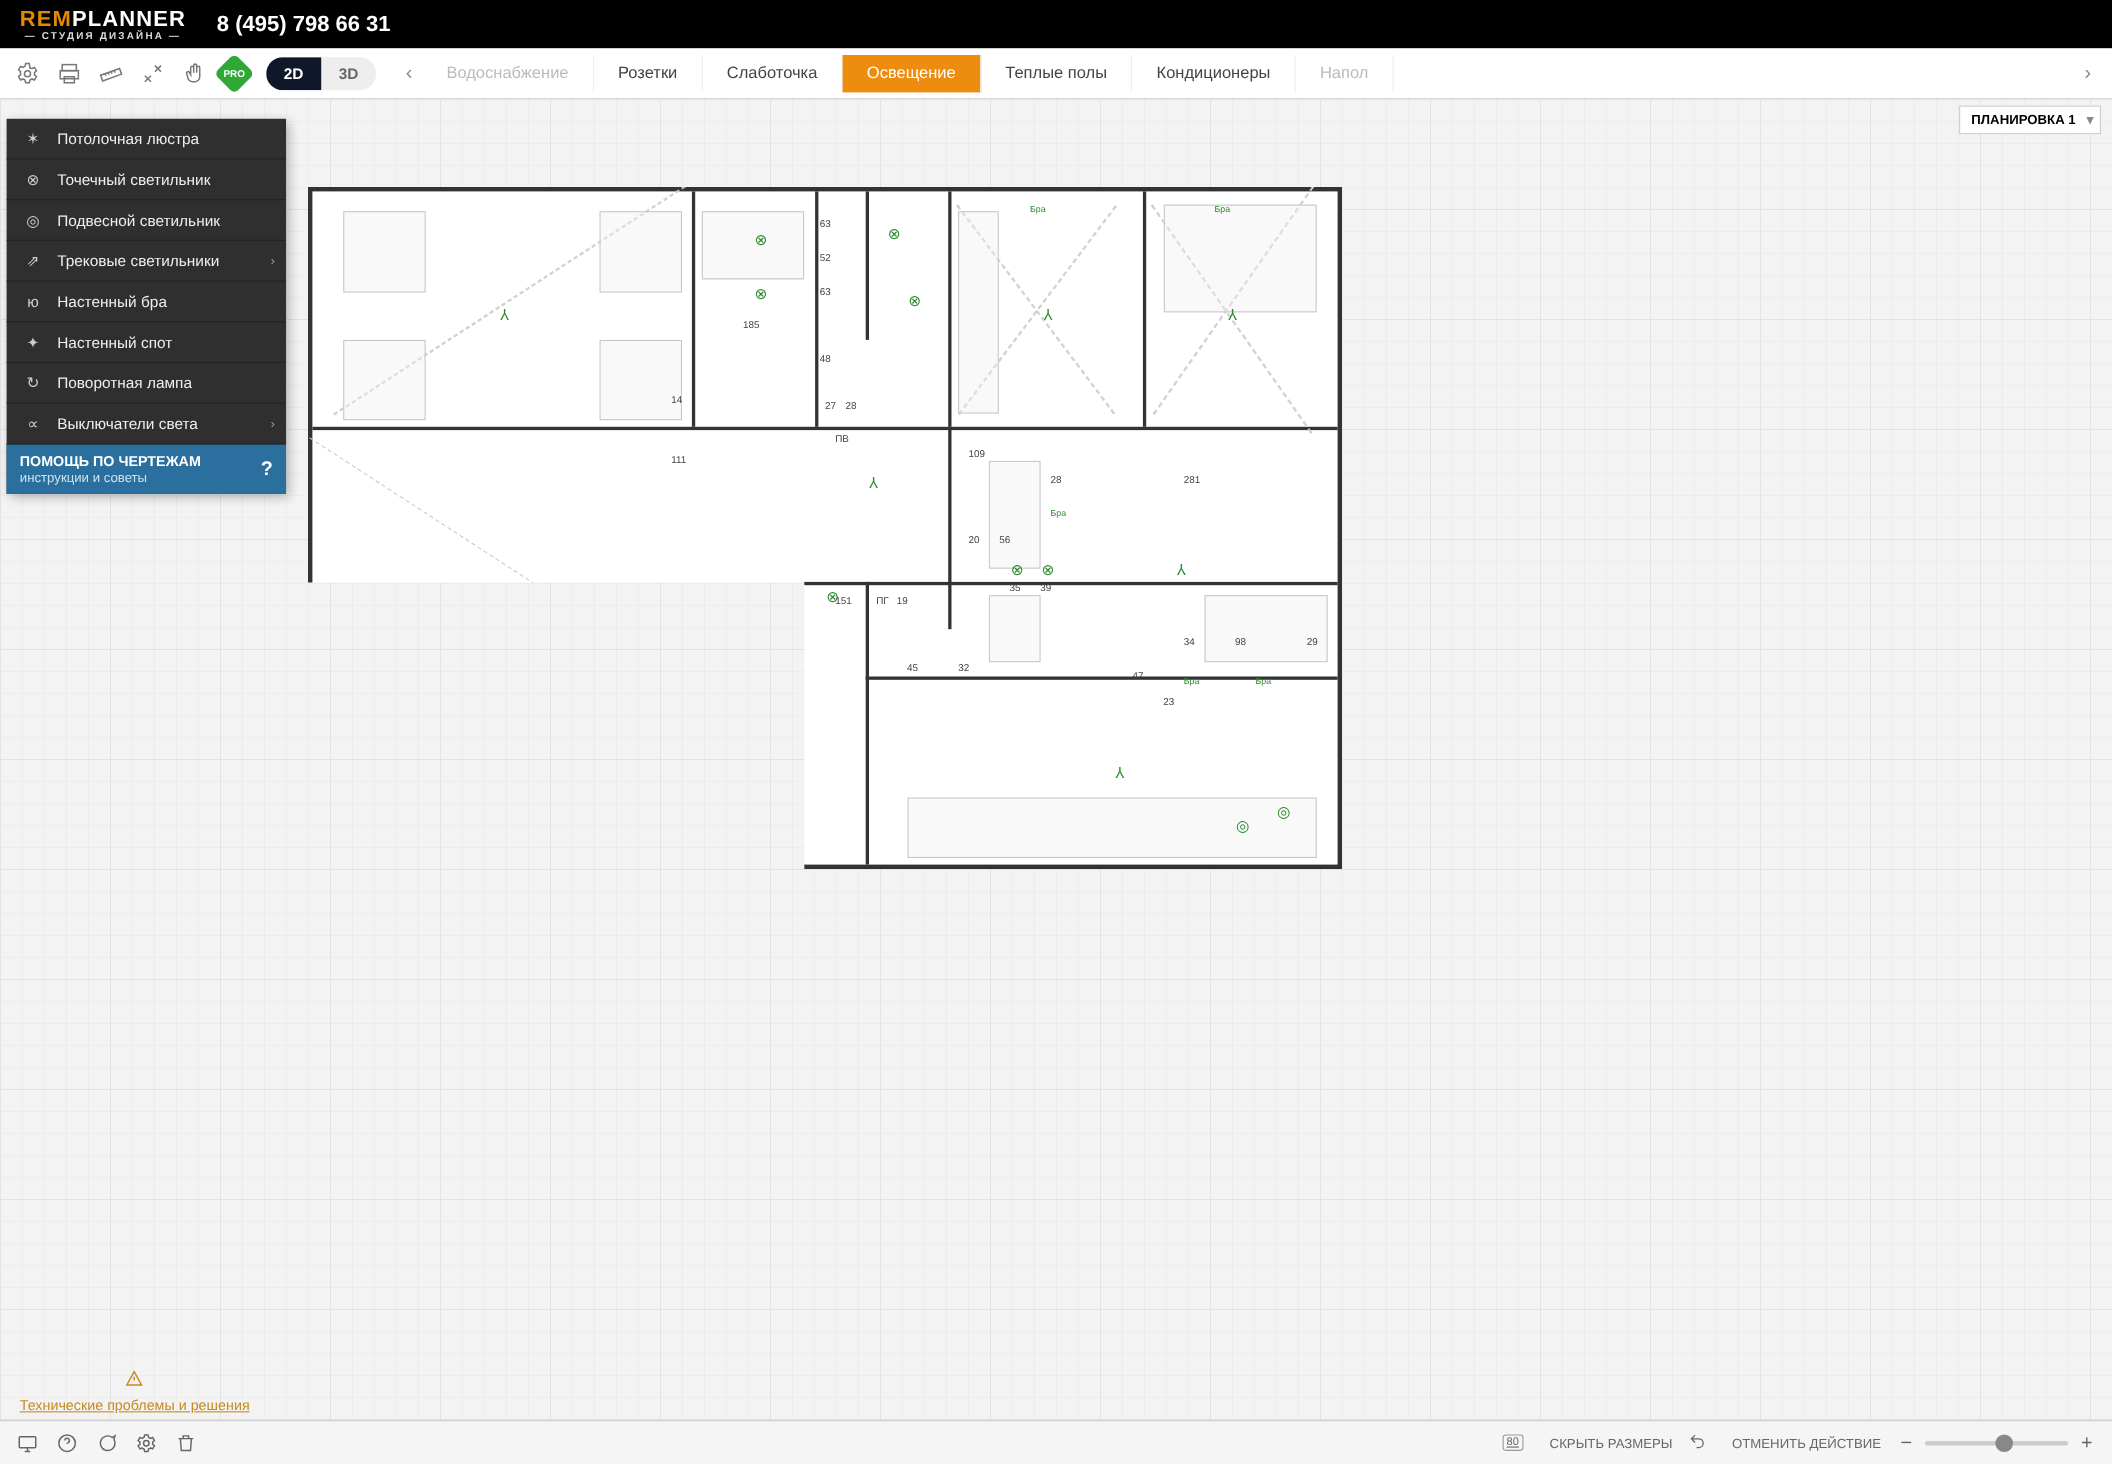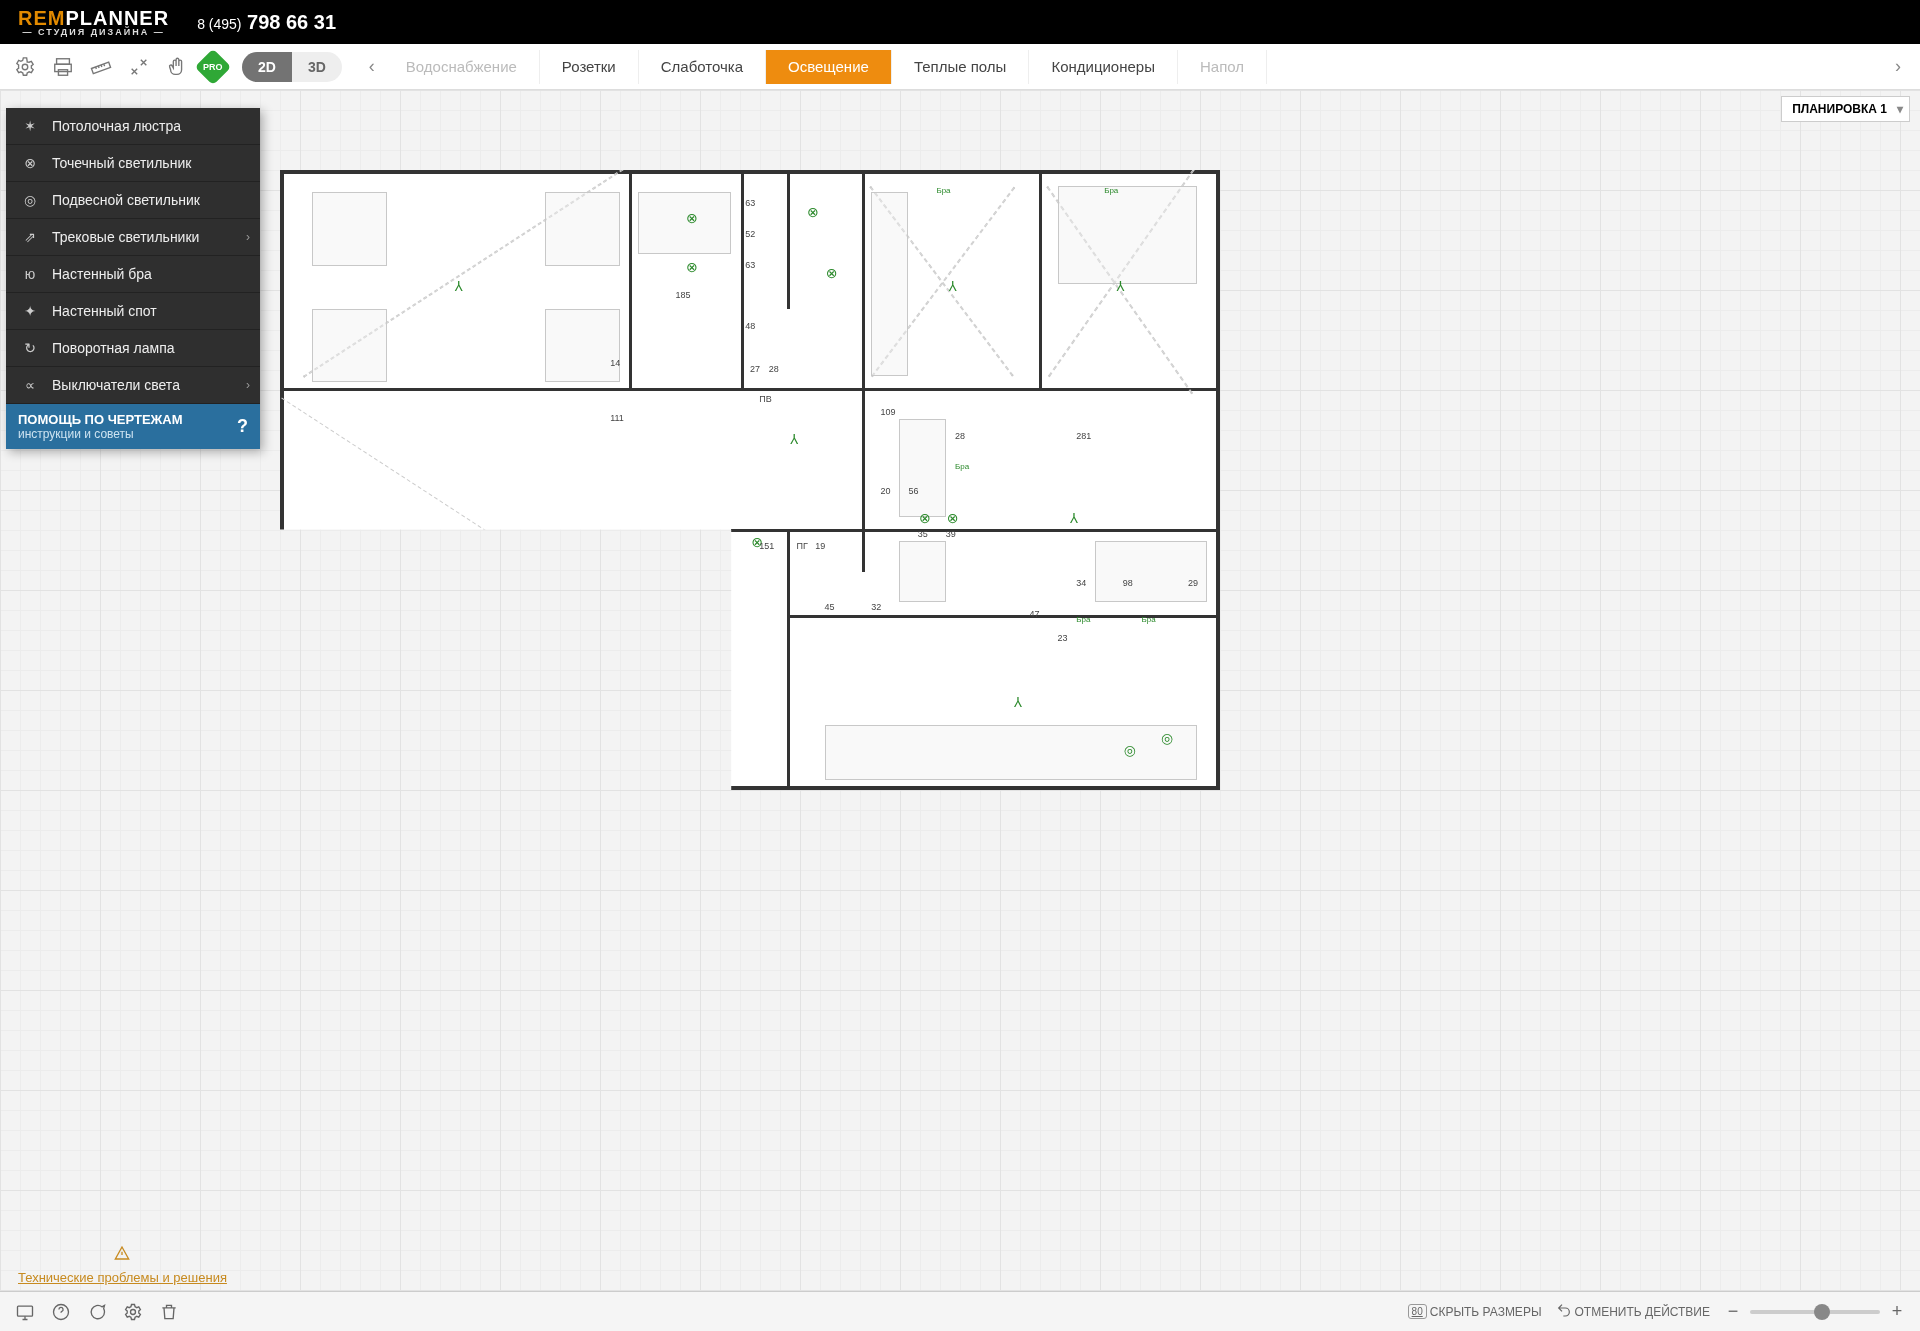--- a/index.html
+++ b/index.html
@@ -17,21 +17,21 @@
   font-weight: bold;
 }
 .logo { display: flex; flex-direction: column; line-height: 1; margin-right: 28px; }
 .logo-main { font-size: 20px; letter-spacing: 1px; }
 .logo-main .rem { color: #e28a00; }
 .logo-sub { font-size: 9px; letter-spacing: 2px; color: #ddd; text-align: center; }
 .nav { display: flex; gap: 28px; flex: 1; }
 .nav-item { cursor: pointer; white-space: nowrap; }
 .nav-item.active { color: #e28a00; }
 .phone { font-size: 20px; font-weight: bold; white-space: nowrap; }
-.phone .area { font-weight: normal; font-size: 14px; }
+.phone .area { font-weight: bold; font-size: 20px; }
 
 
 .toolbar {
   height: 46px;
   background: #fff;
   border-bottom: 1px solid #ddd;
   display: flex;
   align-items: center;
   padding: 0 10px;
   gap: 8px;
@@ -52,21 +52,21 @@
 }
 .pro-badge span { transform: rotate(-45deg); }
 .view-switch {
   display: flex; margin-left: 8px; border-radius: 16px; overflow: hidden;
   background: #eee; height: 30px;
 }
 .view-btn {
   padding: 0 16px; display: flex; align-items: center;
   font-weight: bold; font-size: 14px; cursor: pointer; color: #666;
 }
-.view-btn.active { background: #737373; color: #fff; }
+.view-btn.active { background: #0f172a; color: #fff; }
 
 .tabs-wrap { flex: 1; display: flex; align-items: center; margin-left: 10px; overflow: hidden; }
 .tab-arrow {
   width: 24px; height: 46px; display: flex; align-items: center; justify-content: center;
   color: #888; cursor: pointer; font-size: 18px;
 }
 .tabs { display: flex; flex: 1; height: 34px; }
 .tab {
   flex: 0 0 auto;
   padding: 0 22px;
@@ -161,21 +161,21 @@
 
 .statusbar {
   position: absolute; bottom: 0; left: 0; right: 0;
   height: 40px; background: #f5f5f5;
   border-top: 1px solid #ccc;
   display: flex; align-items: center; padding: 0 14px;
   gap: 14px; color: #666;
 }
 .statusbar .sb-ic { width: 22px; height: 22px; display: flex; align-items: center; justify-content: center; cursor: pointer; }
 .statusbar .spacer { flex: 1; }
-.sb-action { display: flex; align-items: center; gap: 3px; cursor: pointer; font-size: 12px; text-transform: uppercase; }
+.sb-action { display: flex; align-items: center; gap: 24px; cursor: pointer; font-size: 12px; text-transform: uppercase; }
 .zoom { display: flex; align-items: center; gap: 8px; }
 .zoom-track {
   width: 130px; height: 4px; background: #ccc; border-radius: 2px; position: relative;
 }
 .zoom-thumb {
   position: absolute; left: 55%; top: 50%; transform: translate(-50%, -50%);
   width: 16px; height: 16px; background: #888; border-radius: 50%;
 }
 .zoom-btn { font-size: 18px; cursor: pointer; width: 18px; text-align: center; }
 .sb-badge { font-size:10px; border:1px solid #999; border-radius:3px; padding:1px 3px; text-decoration:underline; }

